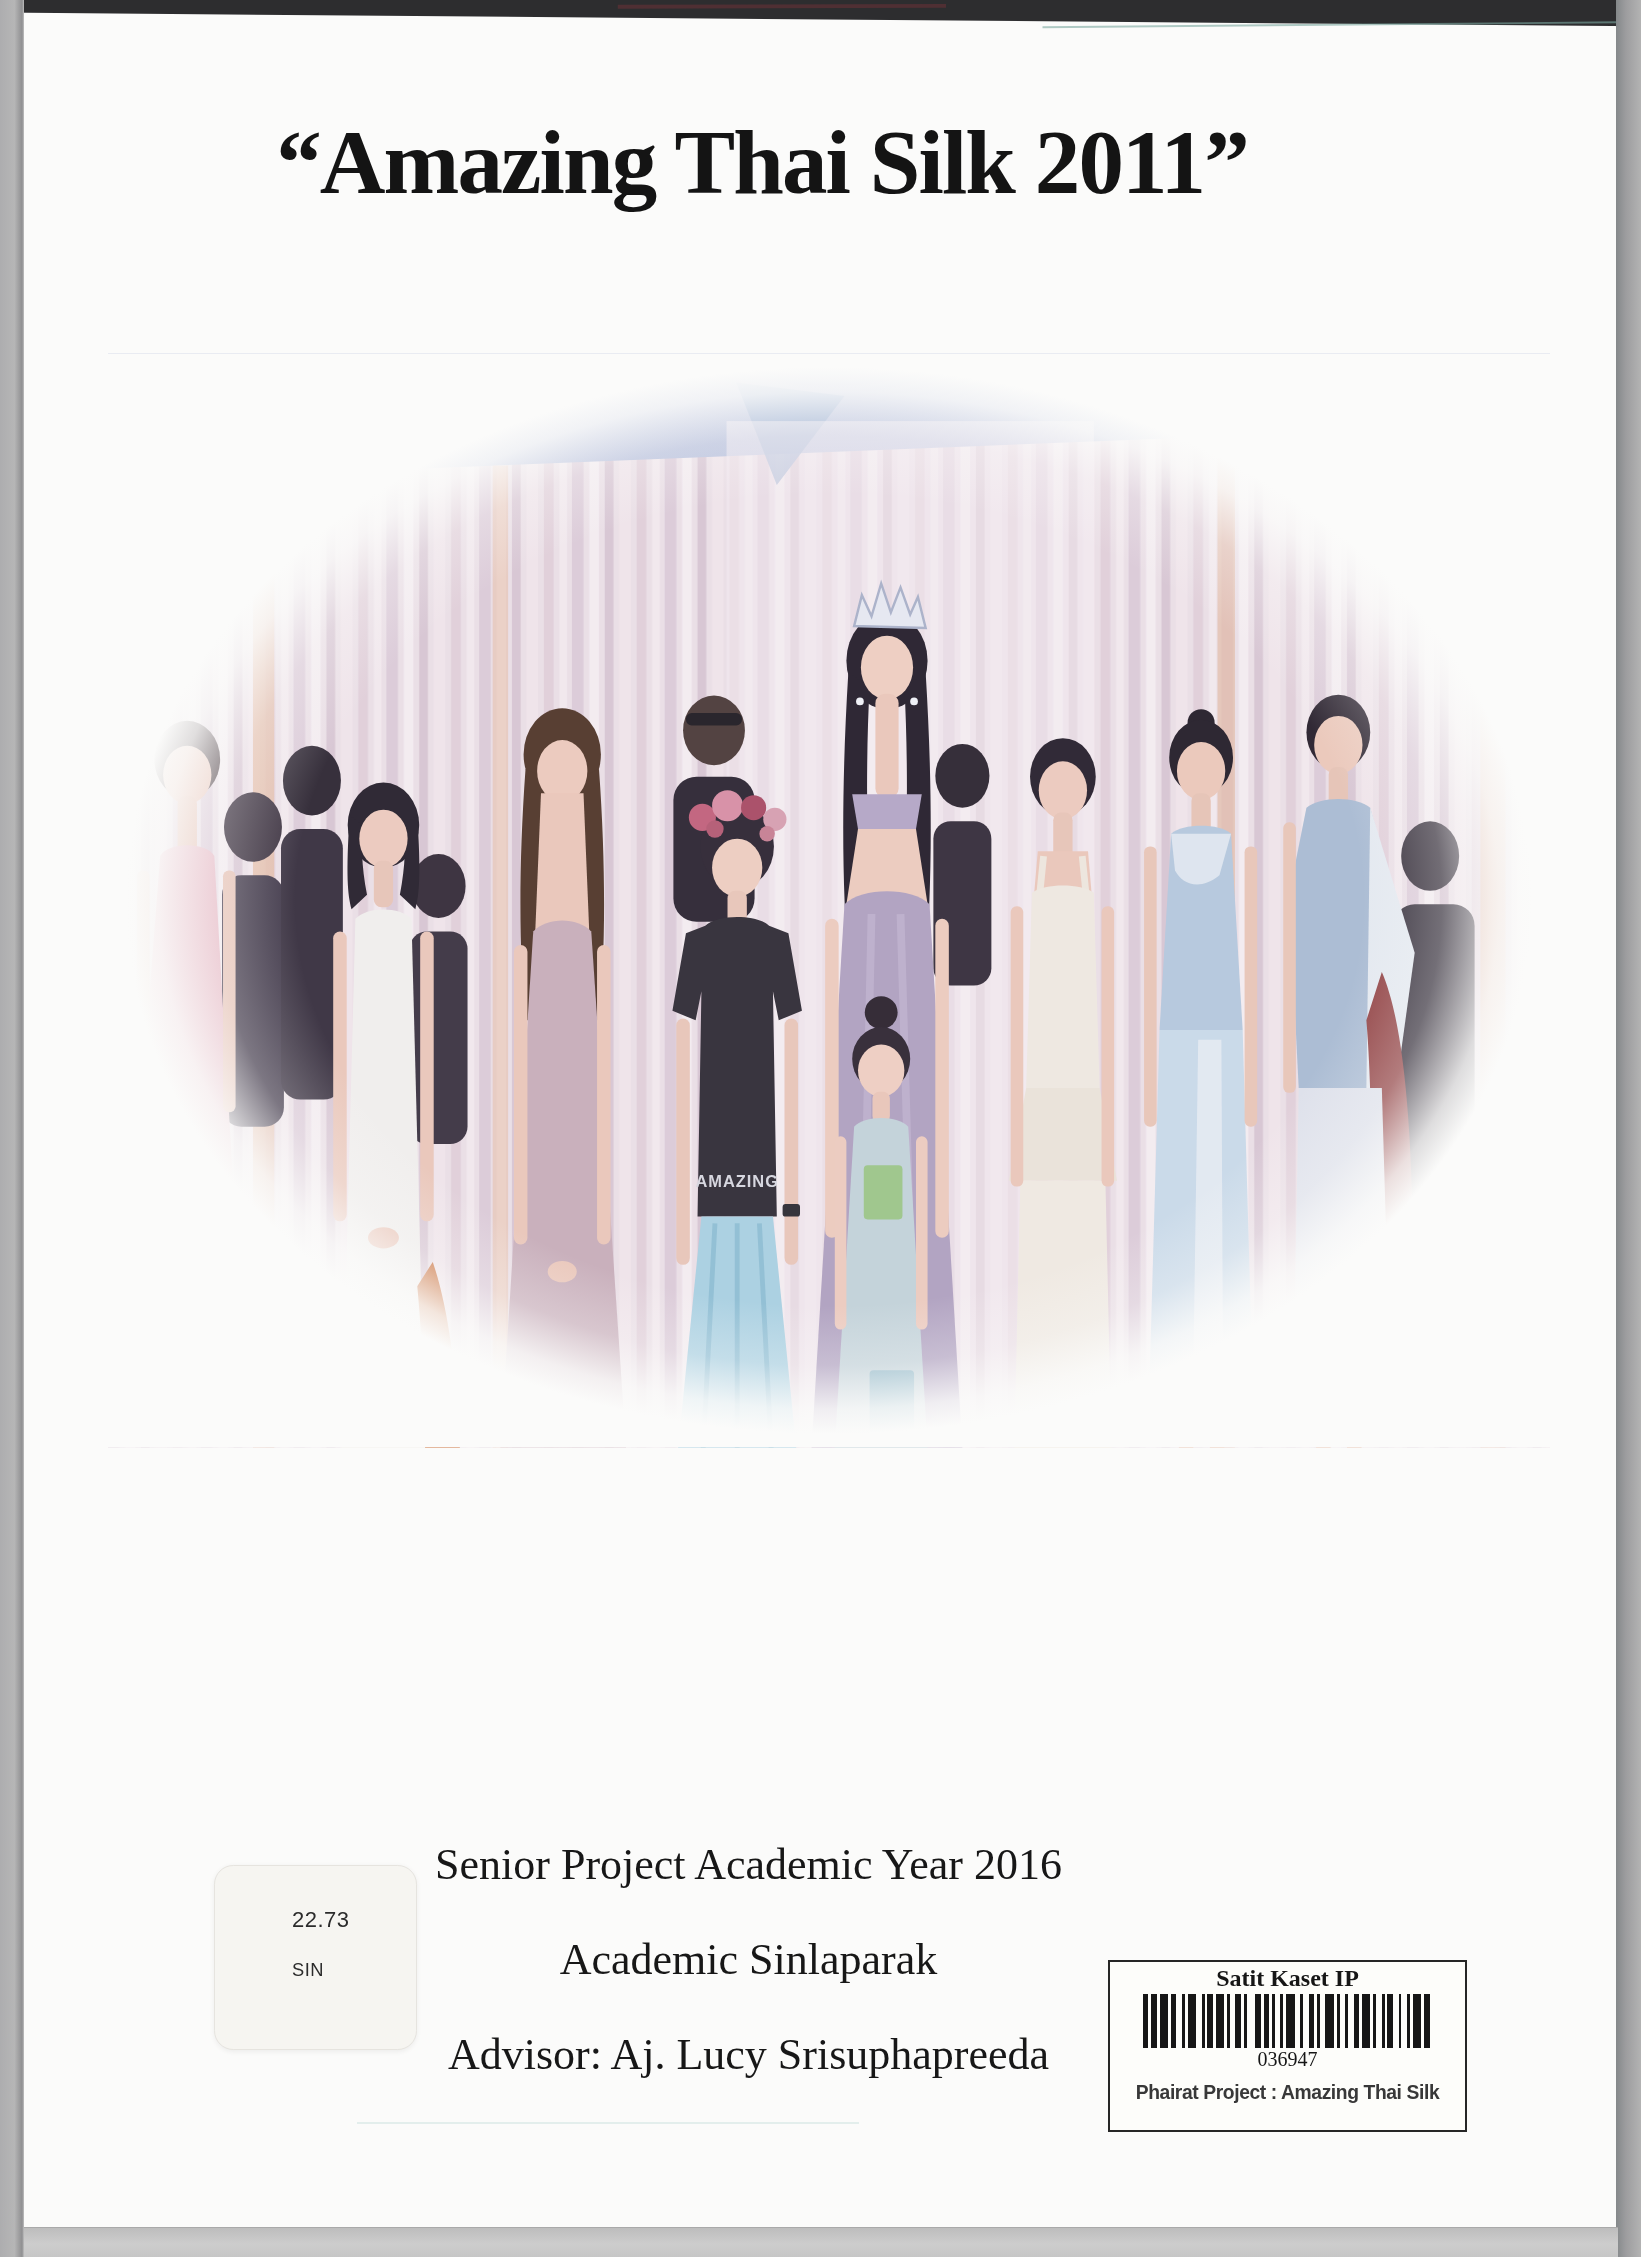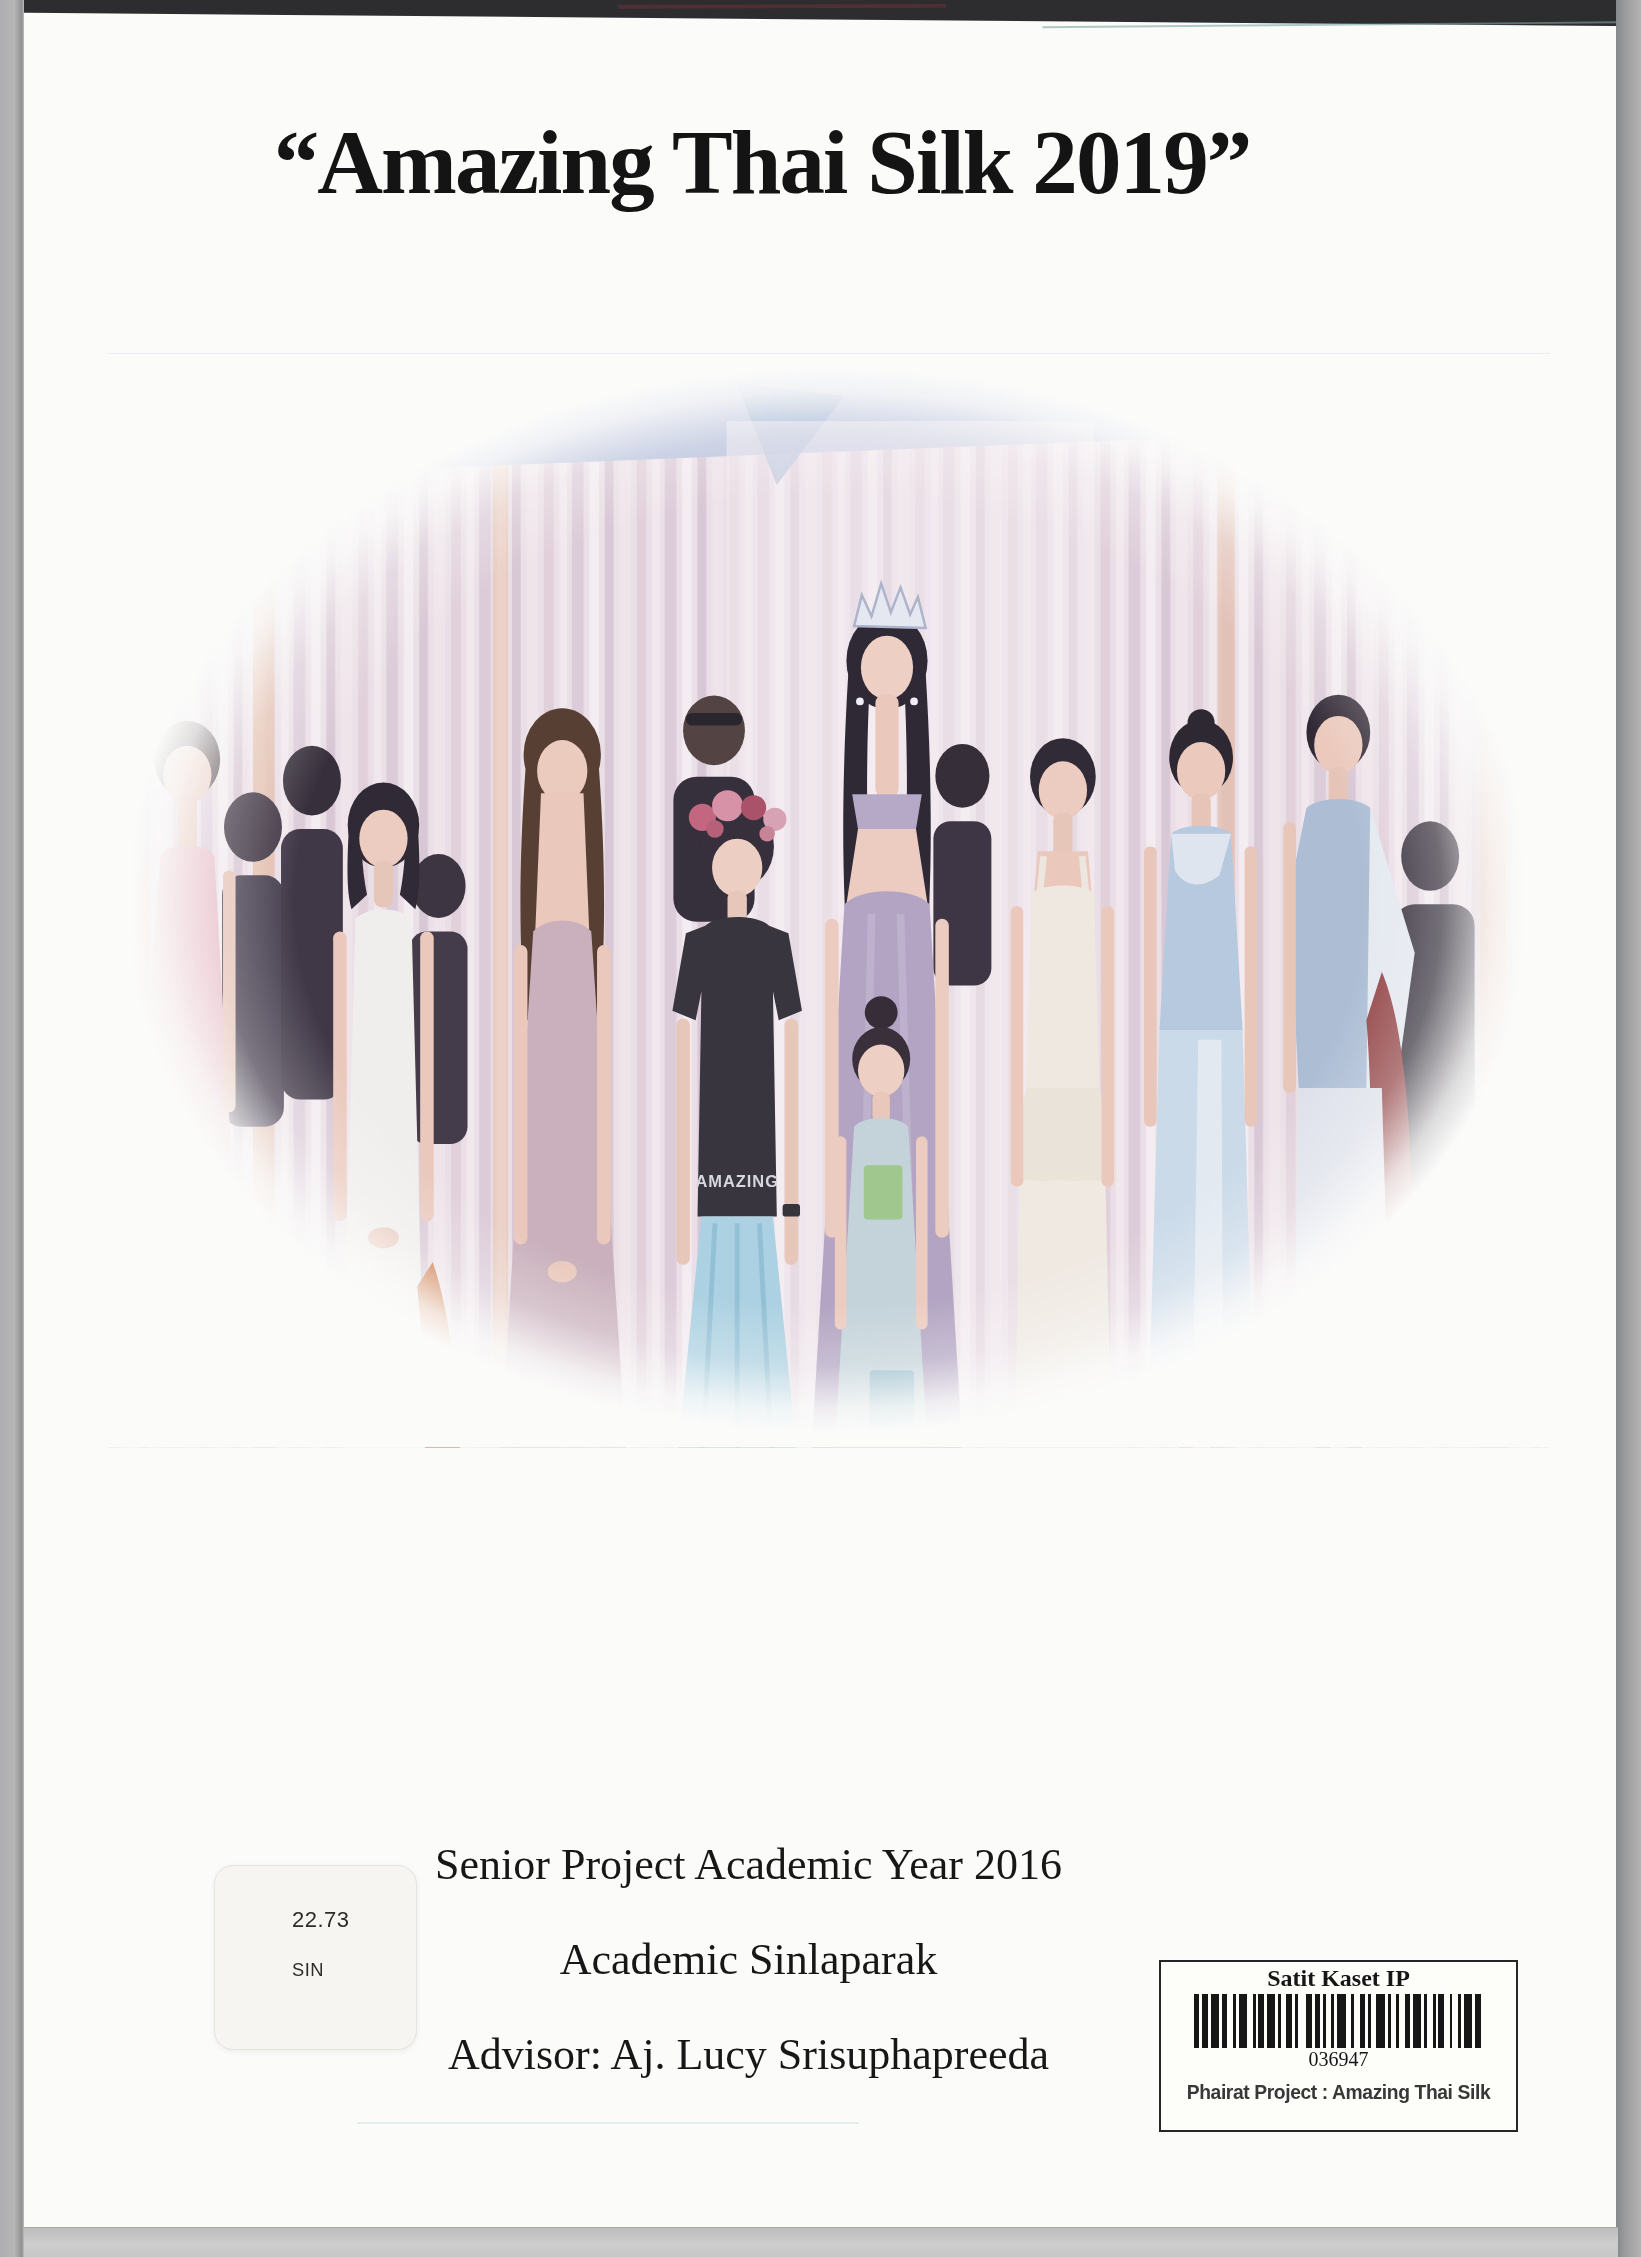--- a/index.html
+++ b/index.html
@@ -22,42 +22,42 @@
   .credits{position:absolute;left:68px;top:1817px;width:1361px;text-align:center;color:#171717;
            font-size:44px;line-height:95px;font-family:"Liberation Serif",serif;}
   .credits p{margin:0;}
 
   .call-sticker{position:absolute;left:214px;top:1865px;width:201px;height:183px;background:#f6f5f1;
                 border-radius:19.3px;border:1px solid #e6e4df;box-shadow:0 1.9px 5.8px rgba(0,0,0,0.06);
                 font-family:"Liberation Sans",sans-serif;color:#2b2b2b;}
   .call-sticker .cn{position:absolute;left:77px;top:41px;font-size:22px;letter-spacing:0.5px;}
   .call-sticker .cut{position:absolute;left:77px;top:93px;font-size:18.3px;letter-spacing:0.5px;}
 
-  .barcode-label{position:absolute;left:1159px;top:1960px;width:359px;height:172px;background:#fdfdfa;
+  .barcode-label{position:absolute;left:1108px;top:1960px;width:359px;height:172px;background:#fdfdfa;
                  border:2.9px solid #262626;box-sizing:border-box;text-align:center;color:#161616;}
   .barcode-label .lib{font-family:"Liberation Serif",serif;font-weight:bold;font-size:24px;line-height:29px;margin-top:1.9px;}
   .bars{width:290px;height:54px;margin:1px auto 0 auto;font-size:0;line-height:0;}
   .bars i{display:inline-block;height:100%;}
   .barcode-label .num{font-family:"Liberation Serif",serif;font-weight:normal;font-size:20px;line-height:23px;}
   .barcode-label .item{font-family:"Liberation Sans",sans-serif;font-weight:bold;font-size:19.3px;
                        letter-spacing:-0.4px;color:#383838;margin-top:11.6px;white-space:nowrap;}
 </style>
 </head>
 <body>
 
 <div class="scan">
   <div class="page"></div>
 
   <svg class="top-band" viewBox="0 0 1700 34" preserveAspectRatio="none">
     <polygon points="0,0 1700,0 1700,27 0,13" fill="#2d2d2f"></polygon>
     <line x1="640" y1="7" x2="980" y2="6" stroke="#5e3036" stroke-width="4" opacity="0.7"></line>
     <line x1="1080" y1="28" x2="1676" y2="23" stroke="#7ba8a0" stroke-width="2" opacity="0.6"></line>
   </svg>
 
-  <h1 class="title">“Amazing Thai Silk 2019”</h1>
+  <h1 class="title">“Amazing Thai Silk 2011”</h1>
 
   <div class="photo">
     <svg viewBox="0 0 1492 1132">
       <defs>
         <linearGradient id="skyGrad" x1="0" y1="0" x2="0" y2="1">
           <stop offset="0" stop-color="#b3bedb"></stop>
           <stop offset="0.5" stop-color="#ccd3e6"></stop>
           <stop offset="1" stop-color="#e9e7ee"></stop>
         </linearGradient>
         <pattern id="curtainPat" x="0" y="0" width="96" height="1132" patternUnits="userSpaceOnUse">

